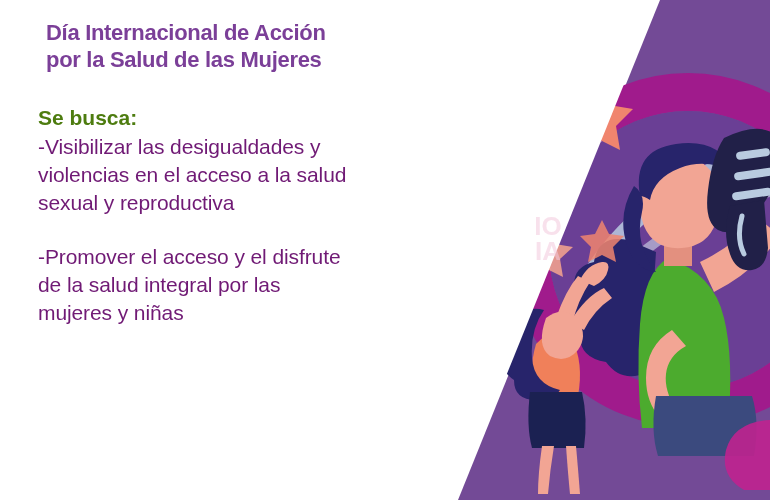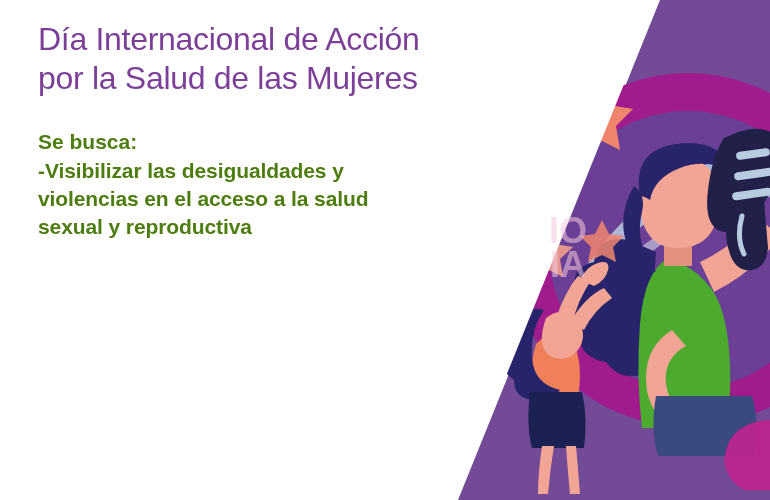--- a/index.html
+++ b/index.html
@@ -30,57 +30,57 @@
   
   .text-col {
     position: absolute;
     left: 38px;
     top: 20px;
     width: 460px;
     z-index: 20;
   }
   .poster-title {
     color: #7b3f98;
-    font-size: 32px;
-    font-weight: normal;
+    font-size: 22px;
+    font-weight: bold;
     line-height: 1.22;
     letter-spacing: -0.3px;
-    margin: 0 0 30px 0;
+    margin: 0 0 30px 8px;
     white-space: pre-line;
   }
   .lead-in {
     color: #4d7c0f;
     font-size: 21px;
     font-weight: bold;
     line-height: 1.3;
     margin: 0 0 2px 0;
   }
   .body-para {
-    color: #4d7c0f;
+    color: #701a75;
     font-size: 21px;
-    font-weight: 700;
+    font-weight: 400;
     line-height: 1.33;
     margin: 0;
     white-space: pre-line;
     letter-spacing: -0.1px;
   }
   .para-gap { height: 26px; }
 
   
   .watermark {
     position: absolute;
-    left: 528px;
+    left: 508px;
     top: 214px;
     width: 80px;
     height: 80px;
     z-index: 15;
     pointer-events: none;
     color: #f3c9dd;
     opacity: 0.55;
-    font-size: 36px;
+    font-size: 26px;
     font-weight: bold;
     line-height: 0.95;
     text-align: center;
   }
 </style>
 </head>
 <body>
 
 <div id="poster">
 
@@ -190,15 +190,18 @@
 por la Salud de las Mujeres</h1>
 
     <p class="lead-in">Se busca:</p>
 
     <p class="body-para">-Visibilizar las desigualdades y
 violencias en el acceso a la salud
 sexual y reproductiva</p>
 
     <div class="para-gap"></div>
 
+    <p class="body-para">-Promover el acceso y el disfrute
+de la salud integral por las
+mujeres y niñas</p>
   </div>
 
 </div>
 
 </body></html>

